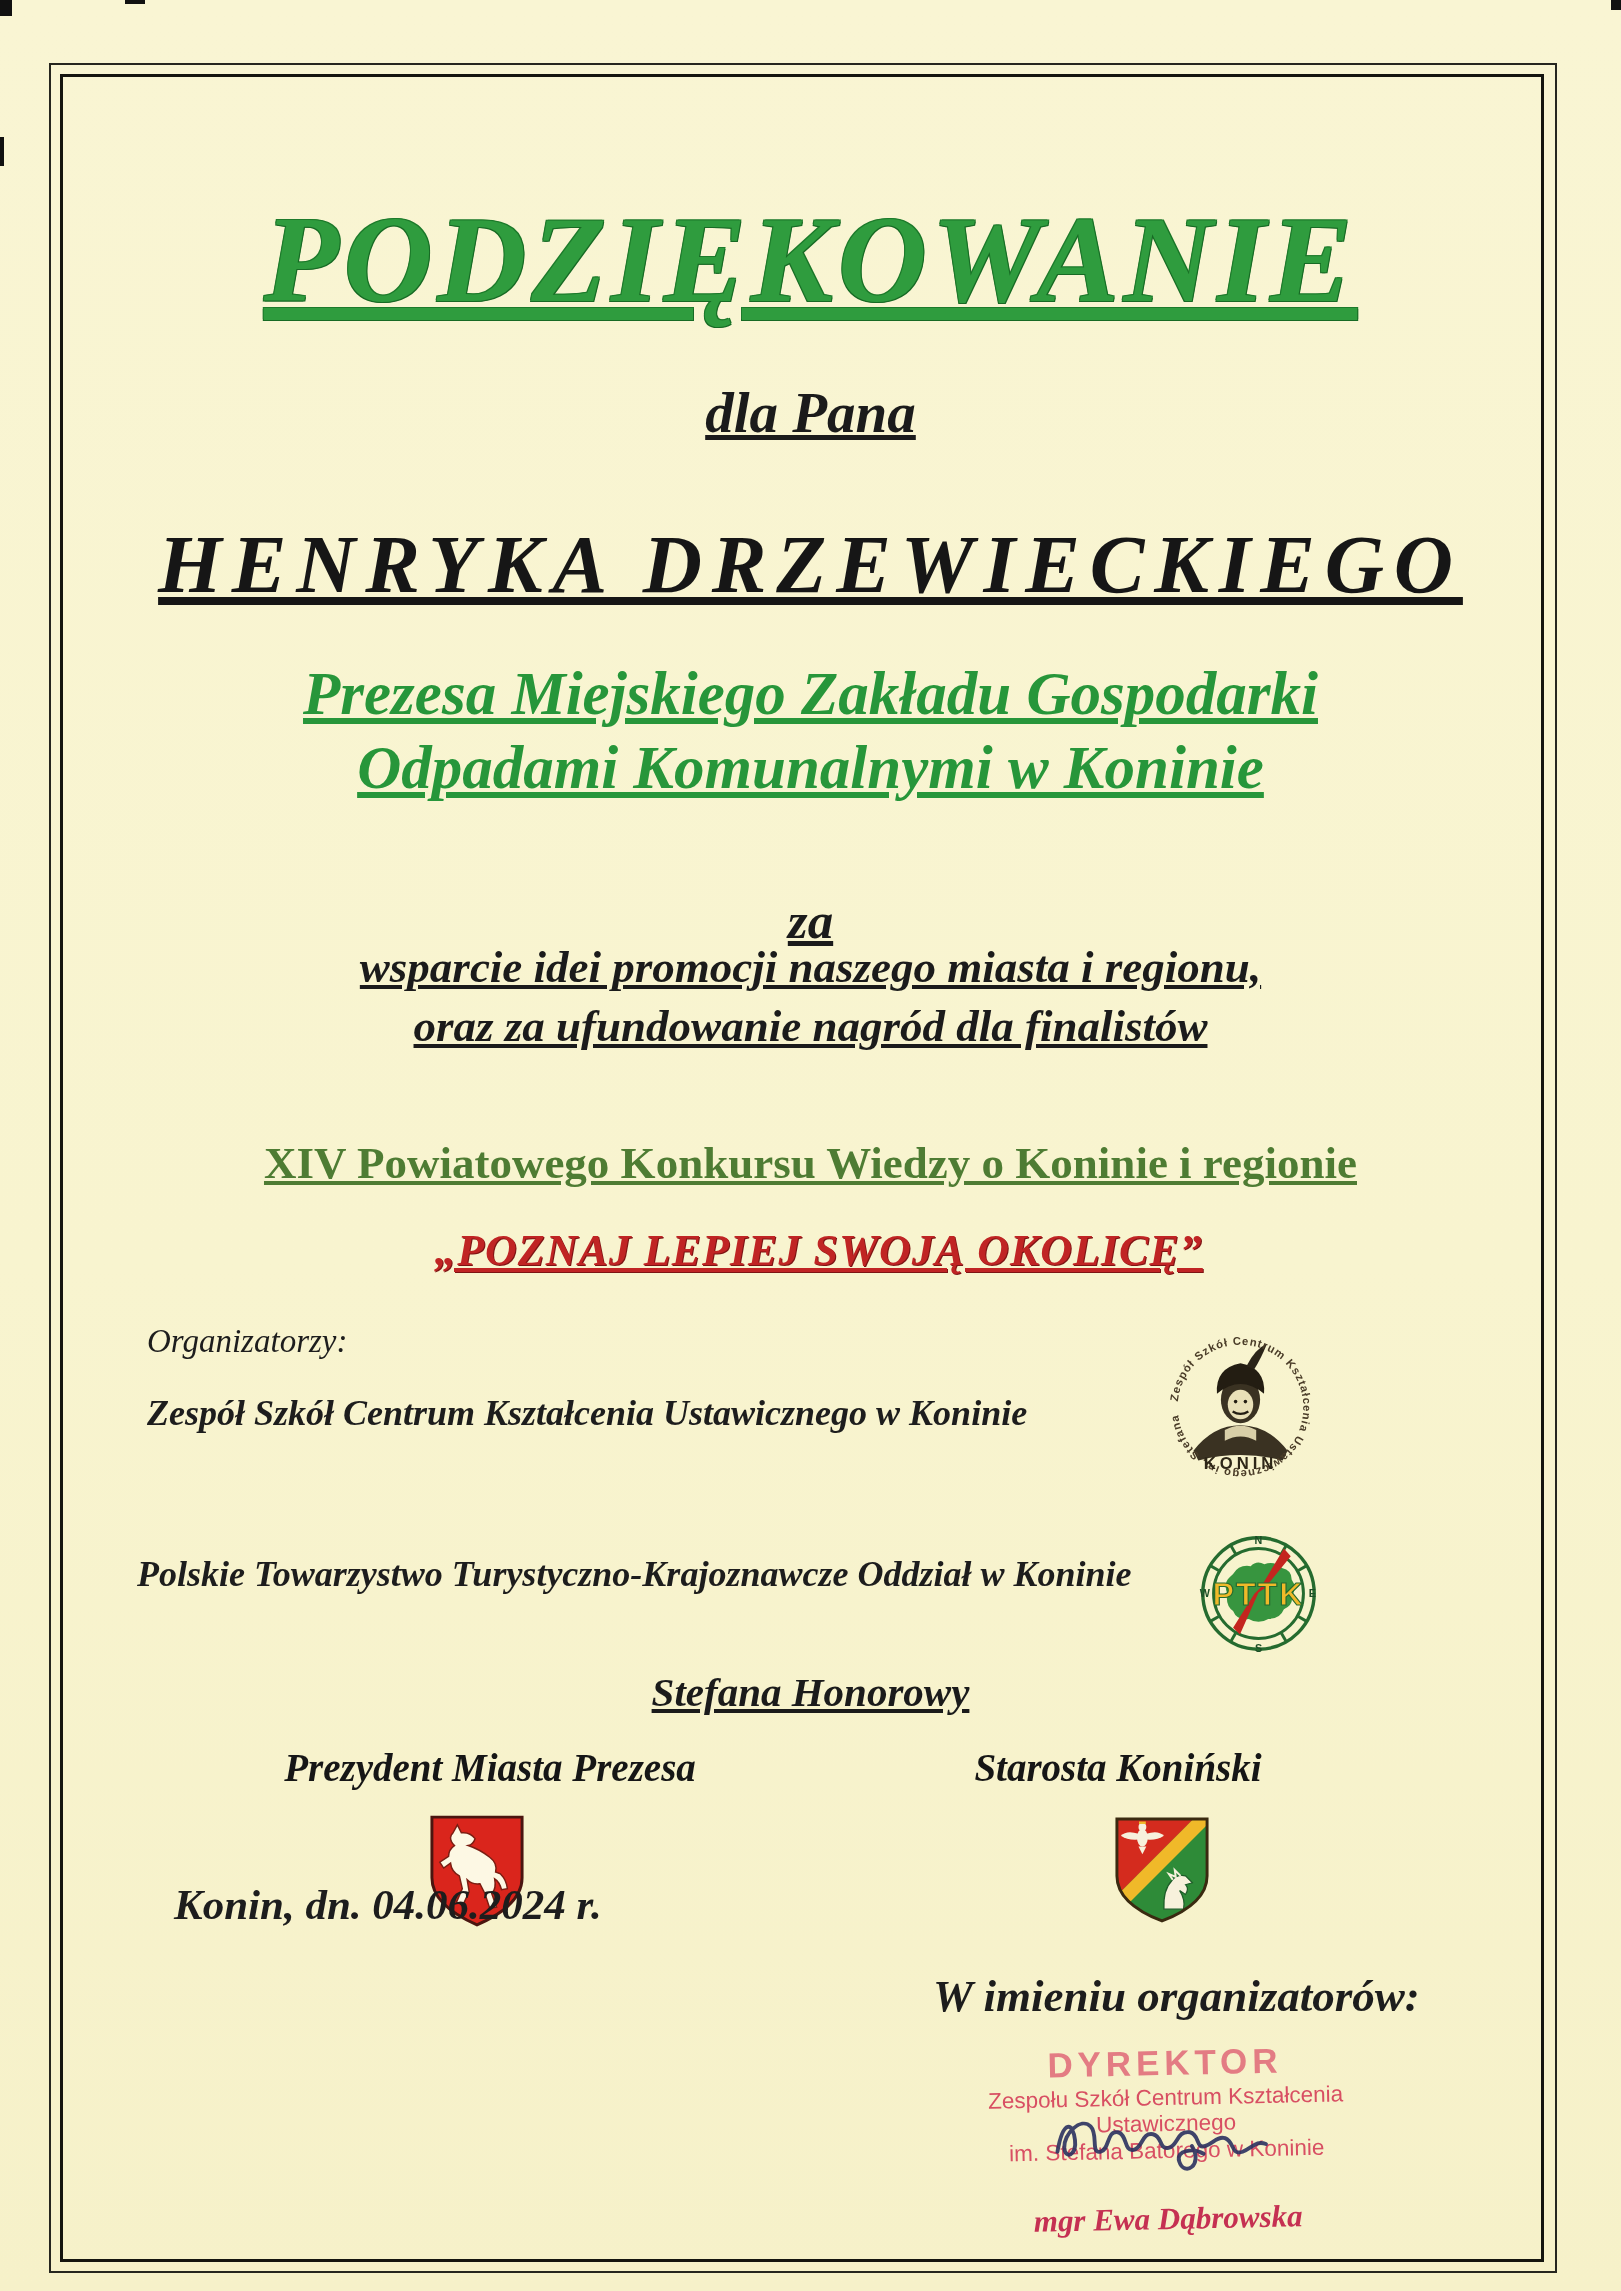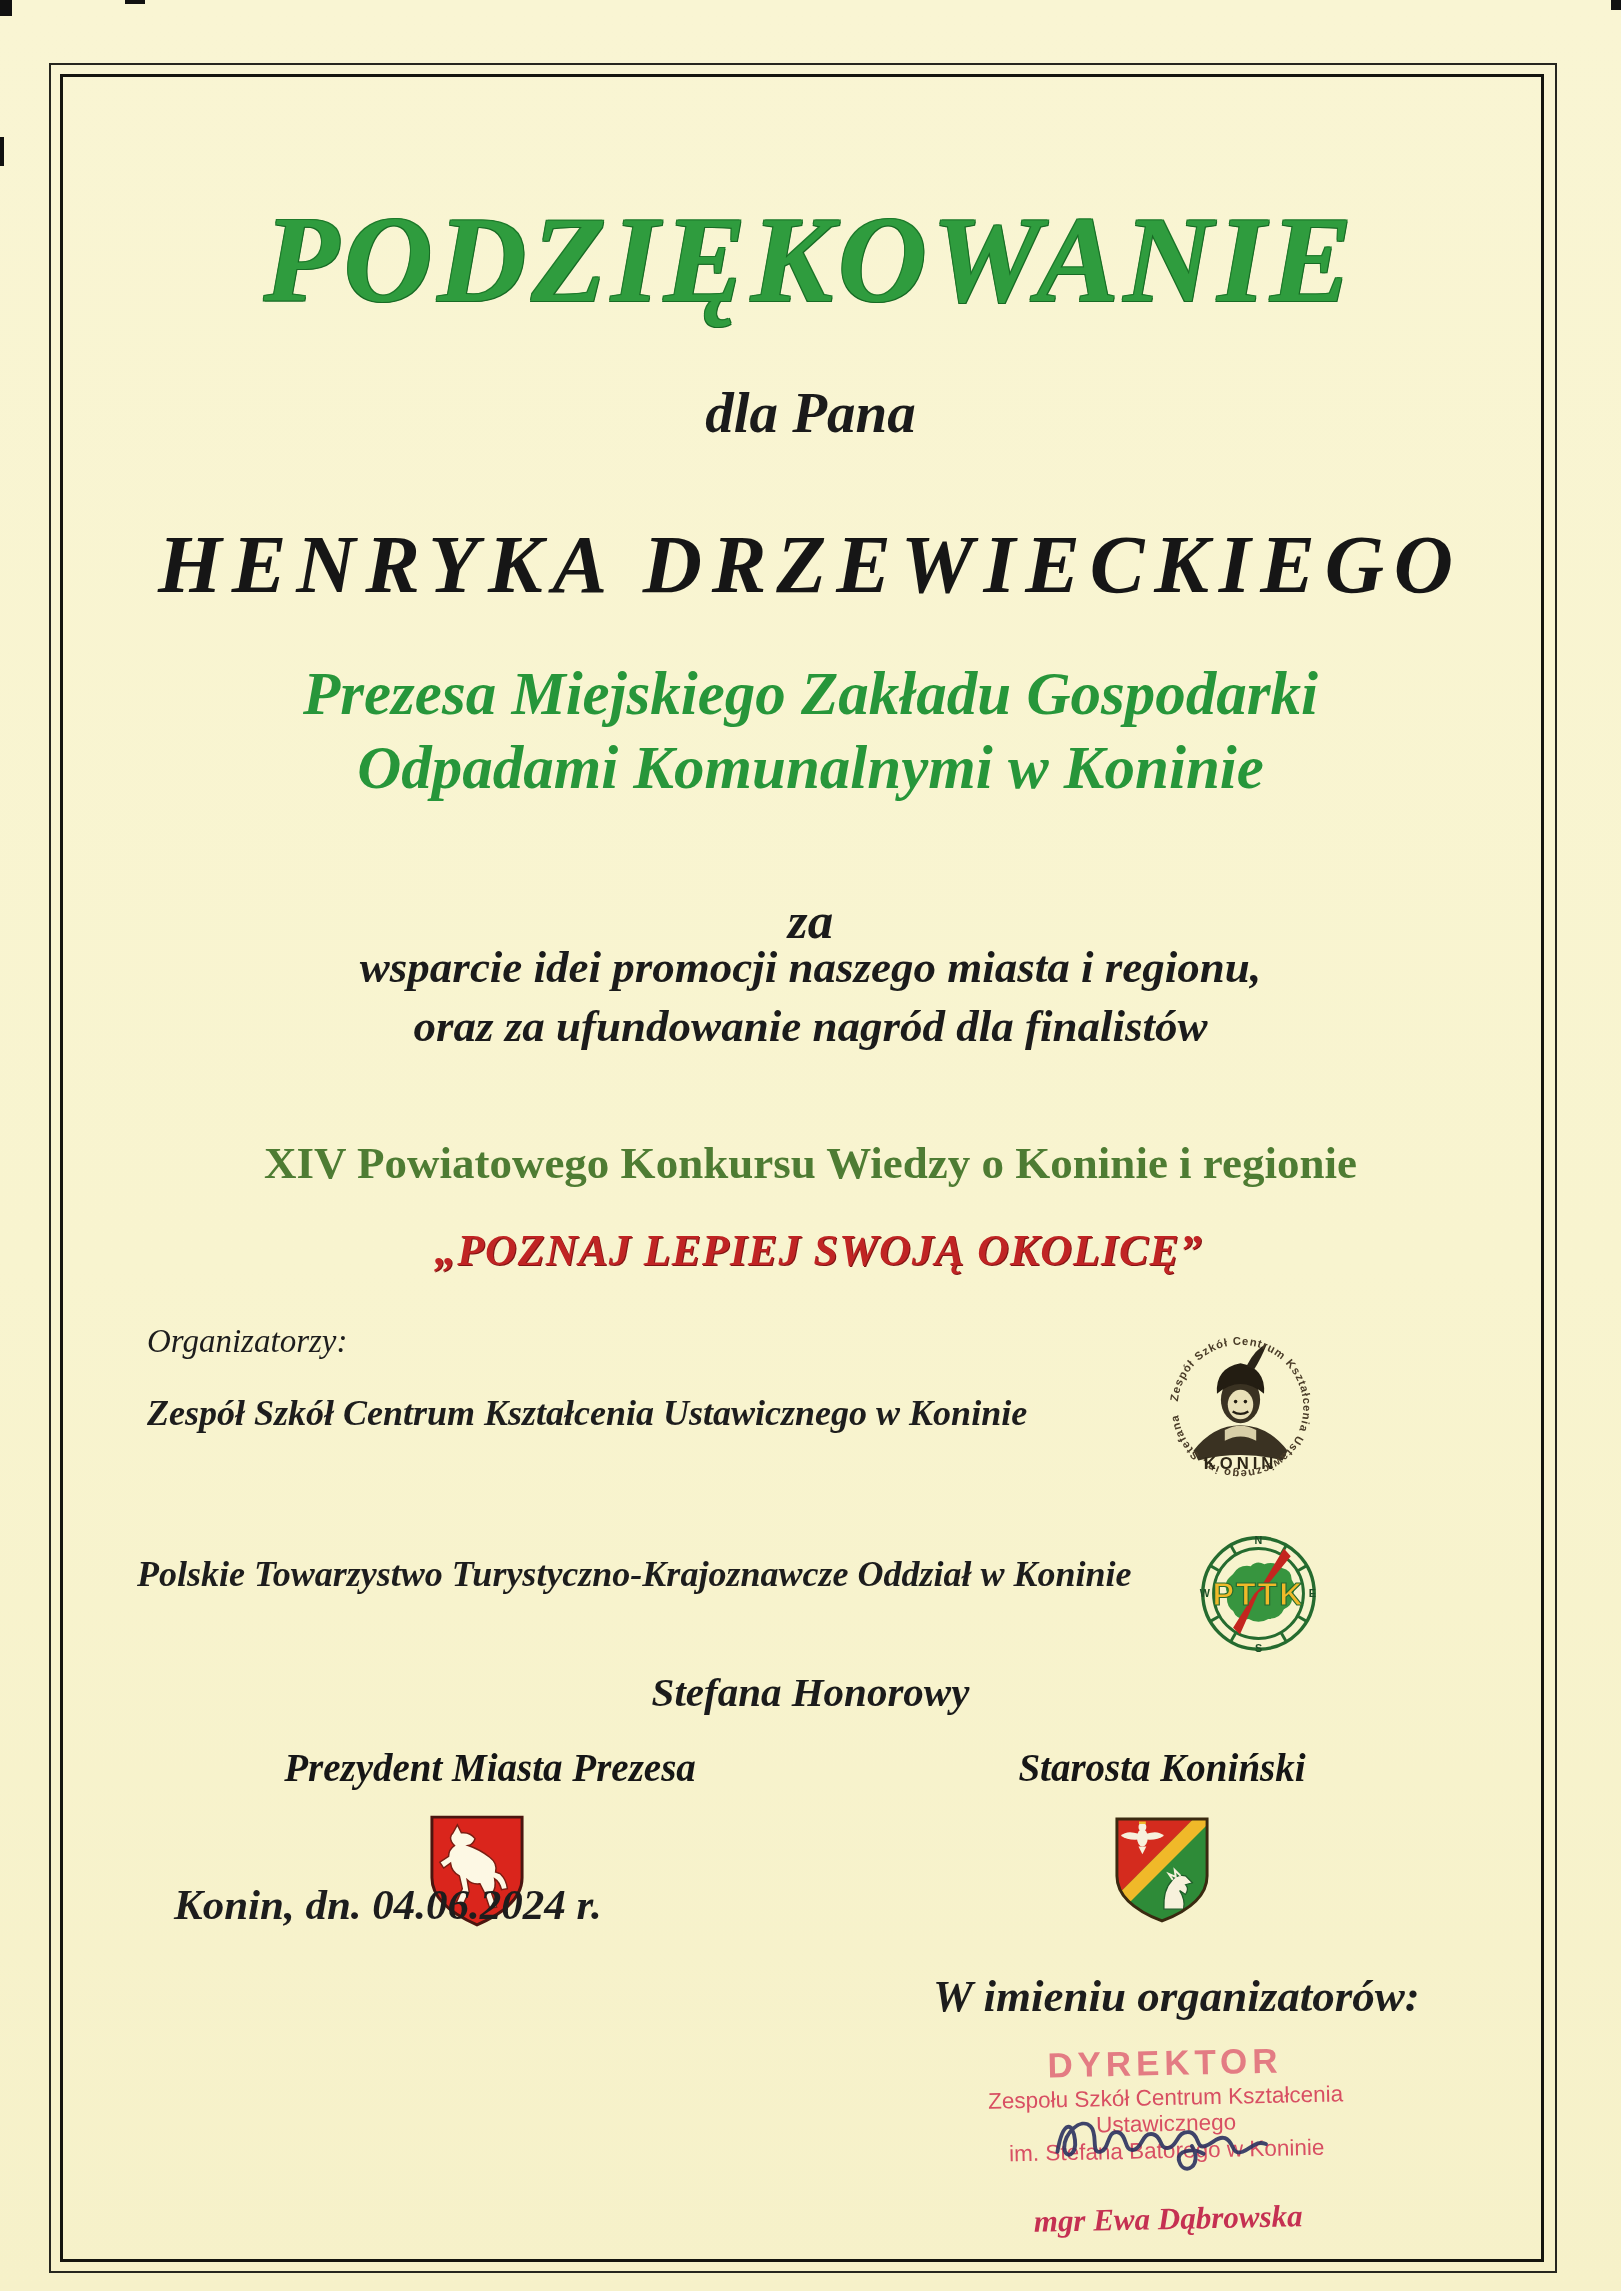--- a/index.html
+++ b/index.html
@@ -12,21 +12,21 @@
   }
   .frame-outer{
     position:absolute;left:49px;top:63px;width:1504px;height:2206px;
     border:2px solid #26261f;
   }
   .frame-inner{
     position:absolute;left:60px;top:74px;width:1478px;height:2182px;
     border:3.9px solid #15150f;
   }
   .artifact{position:absolute;background:#111;}
-  .line{position:absolute;left:0;right:0;text-align:center;font-style:italic;color:#1b1b1b;white-space:nowrap;}
+  .line{position:absolute;left:0;right:0;text-align:center;font-style:italic;color:#1b1b1b;white-space:nowrap;text-decoration:underline;}
   .title{
     top:192px;font-size:123px;line-height:1.1;letter-spacing:4.9px;
     color:#2f9c3e;font-weight:600;
     text-shadow:1px 1px 0 #176a24, -1px -1px 0 #1d7a2b, 1px -1px 0 #1d7a2b, -1px 1px 0 #176a24;
   }
   .intro{top:380px;font-size:57px;font-weight:600;}
   .name{top:518px;font-size:82px;letter-spacing:9.8px;font-weight:600;color:#161616;}
   .role1{top:659px;font-size:61px;font-weight:600;color:#27963a;}
   .role2{top:733px;font-size:61px;font-weight:600;color:#27963a;}
   .za{top:892px;font-size:51px;font-weight:600;}
@@ -36,21 +36,21 @@
   .motto{top:1225px;font-size:44px;font-weight:bold;color:#c02424;letter-spacing:1px;
          text-shadow:1px 1px 0 #7d1414;margin-left:16px;}
   .left-block{position:absolute;font-style:italic;color:#1d1d1d;white-space:nowrap;}
   .org-label{left:147px;top:1323px;font-size:33px;}
   .org1{left:147px;top:1392px;font-size:36px;font-weight:600;}
   .org2{left:137px;top:1553px;font-size:36px;font-weight:600;}
   .patronat{top:1668px;font-size:41px;font-weight:600;}
   .patron{position:absolute;top:1745px;font-size:39px;font-style:italic;font-weight:bold;
           text-align:center;color:#161616;white-space:nowrap;}
   .patron-left{left:235px;width:510px;}
-  .patron-right{left:912px;width:500px;}
+  .patron-right{left:868px;width:500px;}
   .date-line{left:174px;top:1880px;font-size:43px;font-weight:600;}
   .onbehalf{left:933px;top:1970px;font-size:45px;font-weight:600;}
   .logo{position:absolute;}
   .stamp{
     position:absolute;left:936px;top:2043px;width:461px;text-align:center;
     transform:rotate(-1.2deg);font-family:"Liberation Sans",sans-serif;
   }
   .stamp-l1{font-size:35px;font-weight:bold;letter-spacing:4.9px;color:#e2737e;opacity:.92;}
   .stamp-l2{font-size:22.5px;margin-top:2px;color:#d84f63;}
   .stamp-l3{font-size:22.5px;margin-top:1px;color:#d84f63;}

